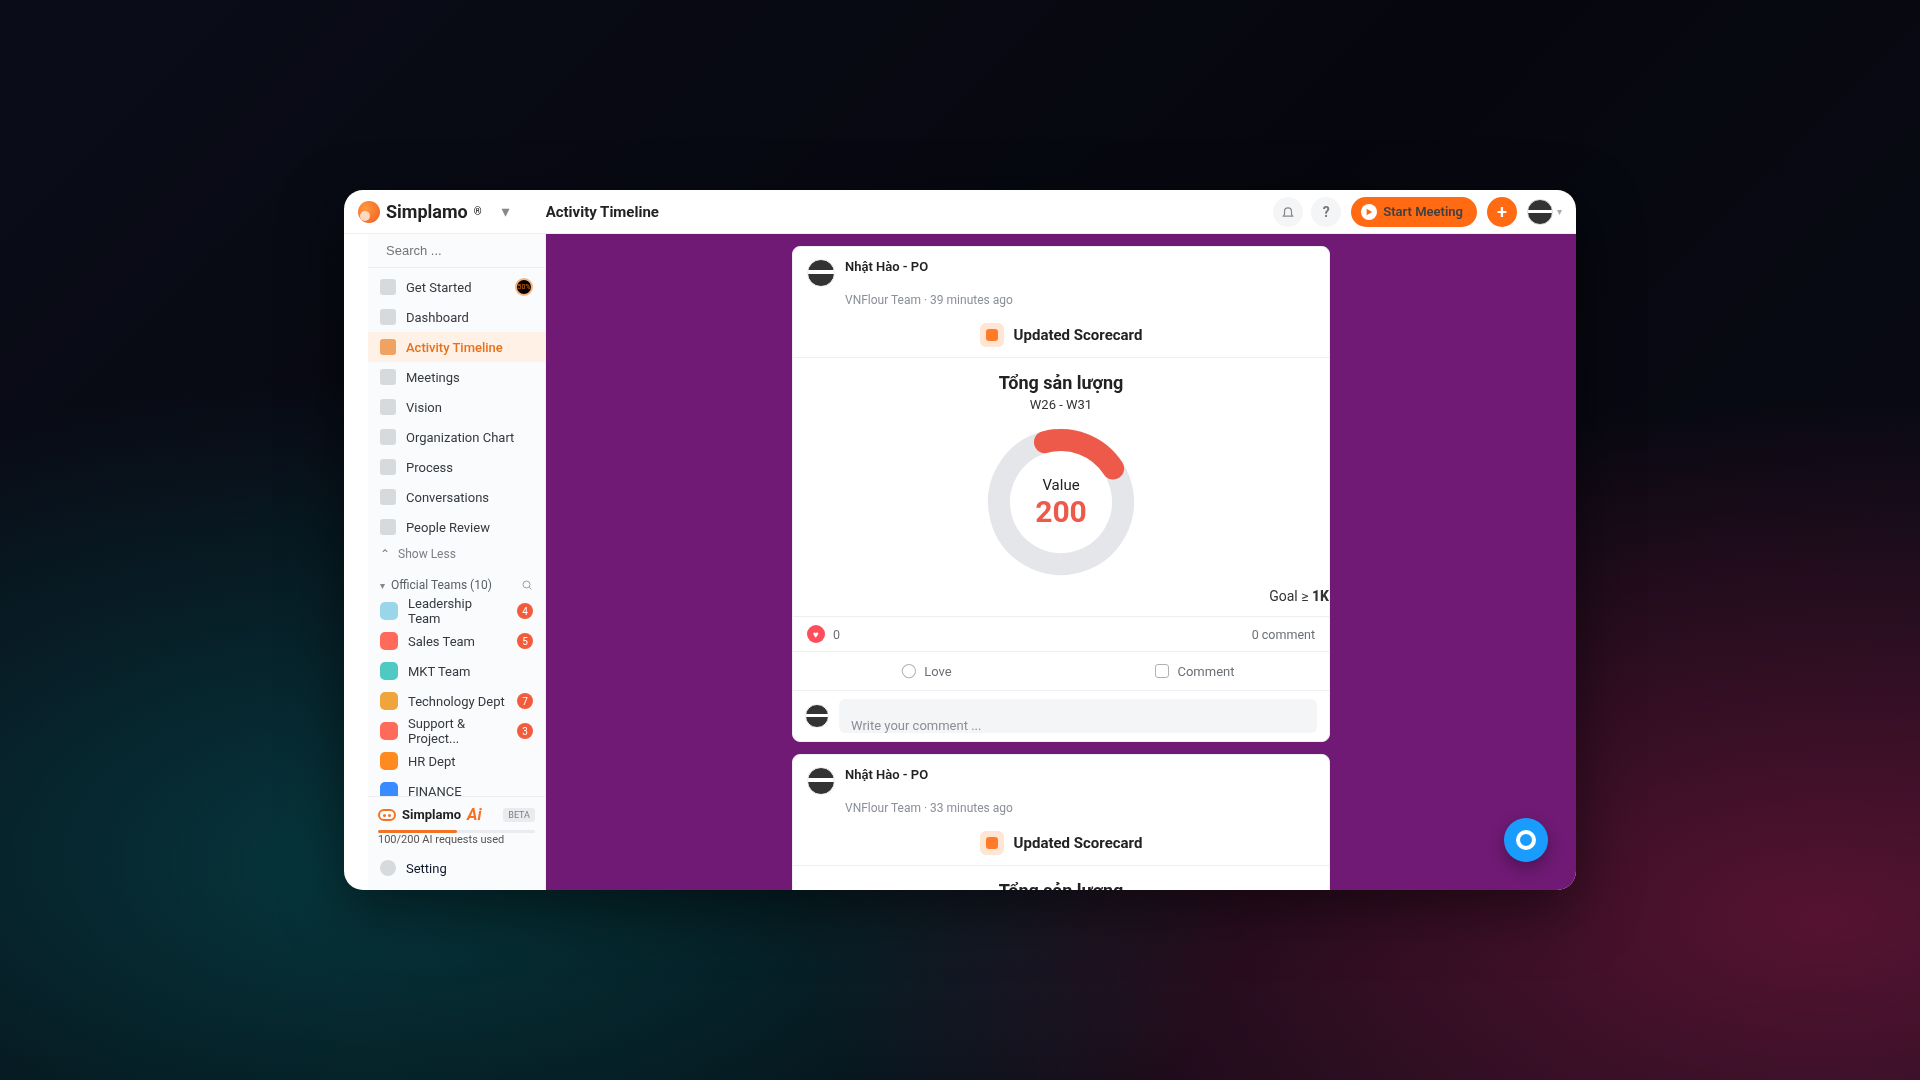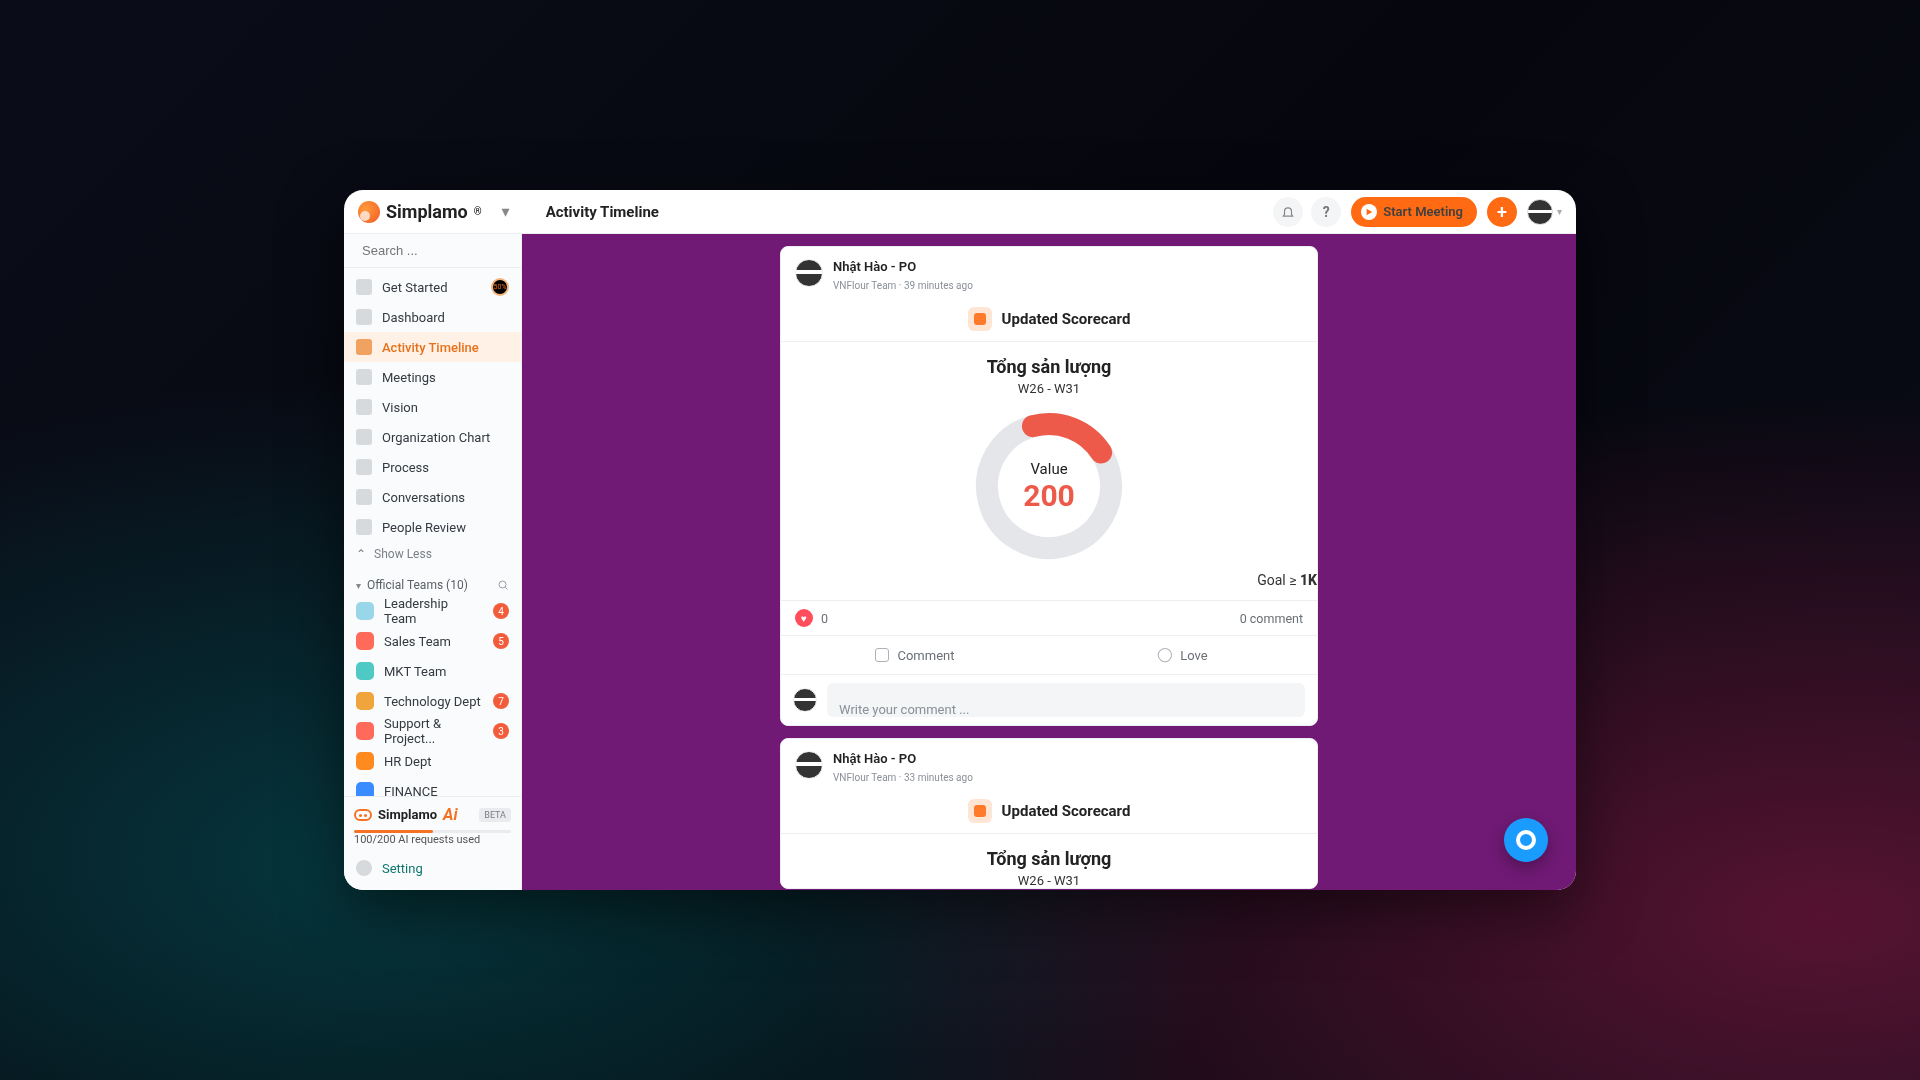--- a/index.html
+++ b/index.html
@@ -56,21 +56,21 @@
   }
   .avatar-top { margin-left: 10px; display: flex; align-items: center; gap: 4px; cursor:pointer; }
   .avatar-img {
     width: 26px; height: 26px; border-radius:50%;
     background: linear-gradient(#333 0 40%, #fff 40% 55%, #333 55% 100%);
     border: 1px solid #ddd;
   }
   .caret-sm { color:#aaa; font-size:10px; }
 
   
-  .body { flex:1; display:flex; min-height:0; }
+  .body { flex:1; display:flex; min-height:0;padding-left:24px; }
   .sidebar {
     width: 178px; background: #fafbfc; border-right: 1px solid #eceef1;
     display:flex; flex-direction:column; min-height:0;
   }
   .sidebar-scroll { flex:1; overflow:hidden; }
   .search-row {
     display:flex; align-items:center; height:34px; padding:0 10px; gap:8px;
     border-bottom:1px solid #eceef1; color:#9aa0a6;
   }
   .search-row input {
@@ -111,35 +111,35 @@
   .ai-row { display:flex; align-items:center; gap:6px; }
   .ai-mark { width:18px; height:12px; border-radius:6px; border:2px solid #f57224; position:relative; }
   .ai-mark::before,.ai-mark::after{ content:""; position:absolute; width:3px; height:3px; background:#f57224; border-radius:50%; top:3px;}
   .ai-mark::before{left:3px;} .ai-mark::after{right:3px;}
   .ai-text { font-weight:700; font-size:13px; color:#222; }
   .ai-ai { color:#f57224; font-style:italic; font-weight:700; }
   .beta { margin-left:auto; background:#e9ebee; color:#7a7e85; font-size:9px; padding:2px 5px; border-radius:3px; }
   .ai-bar { margin-top:6px; height:3px; background:#e9ebee; border-radius:2px; }
   .ai-bar-fill { height:100%; width:50%; background:#f57224; border-radius:2px; }
   .ai-note { font-size:11px; color:#555; margin-top:0; }
-  .setting-row { display:flex; align-items:center; gap:10px; height:30px; padding:2px 2px 0; font-size:13px; color:#0f766e; margin-top:6px; cursor:pointer;text-align:center; }
+  .setting-row { display:flex; align-items:center; gap:10px; height:30px; padding:2px 2px 0; font-size:13px; color:#0f172a; margin-top:6px; cursor:pointer;text-align:center; }
   .gear { width:16px; height:16px; border-radius:50%; background:#d7dadd; }
 
   
   .feed { flex:1; background:#701a75; overflow:auto; padding:12px 0 0; }
   .card {
     width: 538px; margin:0 auto 12px; background:#fff; border:1px solid #eceef1;
     border-radius:8px;
   }
   .card-head { display:flex; gap:10px; padding:12px 14px 8px; }
   .post-avatar { width:28px; height:28px; border-radius:50%;
     background: linear-gradient(#333 0 40%, #fff 40% 55%, #333 55% 100%);
     border:1px solid #eee; flex-shrink:0; }
   .post-author { font-size:13px; font-weight:600; color:#222; }
-  .post-meta { font-size:10px; color:#8a8f98; margin-top:6px; }
+  .post-meta { font-size:12px; color:#8a8f98; margin-top:19px; }
   .card-label { display:flex; align-items:center; justify-content:center; gap:10px; padding:8px 0 10px; }
   .label-ico { width:24px; height:24px; border-radius:6px; background:#ffe5d4; display:flex; align-items:center; justify-content:center; }
   .label-ico-inner { width:12px; height:12px; border-radius:3px; background:#ff7a29; }
   .label-text { font-size:15px; font-weight:700; color:#222; }
   .divider { height:1px; background:#eceef1; }
   .metric-title { text-align:center; font-size:18px; font-weight:700; color:#222; margin-top:14px; }
   .metric-range { text-align:center; font-size:13px; color:#333; margin-top:4px; }
   .donut-wrap { display:flex; justify-content:center; margin:10px 0 6px; }
   .donut { position:relative; width:160px; height:160px; }
   .donut svg { transform:rotate(-105deg); }
@@ -357,26 +357,26 @@
         </div>
         <div class="divider"></div>
         <div class="react-row">
           <div class="heart">♥</div>
           <span>0</span>
           <div class="react-spacer"></div>
           <span>0 comment</span>
         </div>
         <div class="act-row">
           <div class="act-btn">
+            <div class="heart-outline"></div>
+            <span>Love</span>
+          </div>
+          <div class="act-btn">
             <div class="act-ico"></div>
             <span>Comment</span>
-          </div>
-          <div class="act-btn">
-            <div class="heart-outline"></div>
-            <span>Love</span>
           </div>
         </div>
         <div class="comment-row">
           <div class="post-avatar" style="width:24px;height:24px;"></div>
           <div class="comment-input">
             <span>Write your comment ...</span>
           </div>
         </div>
       </div>
 

